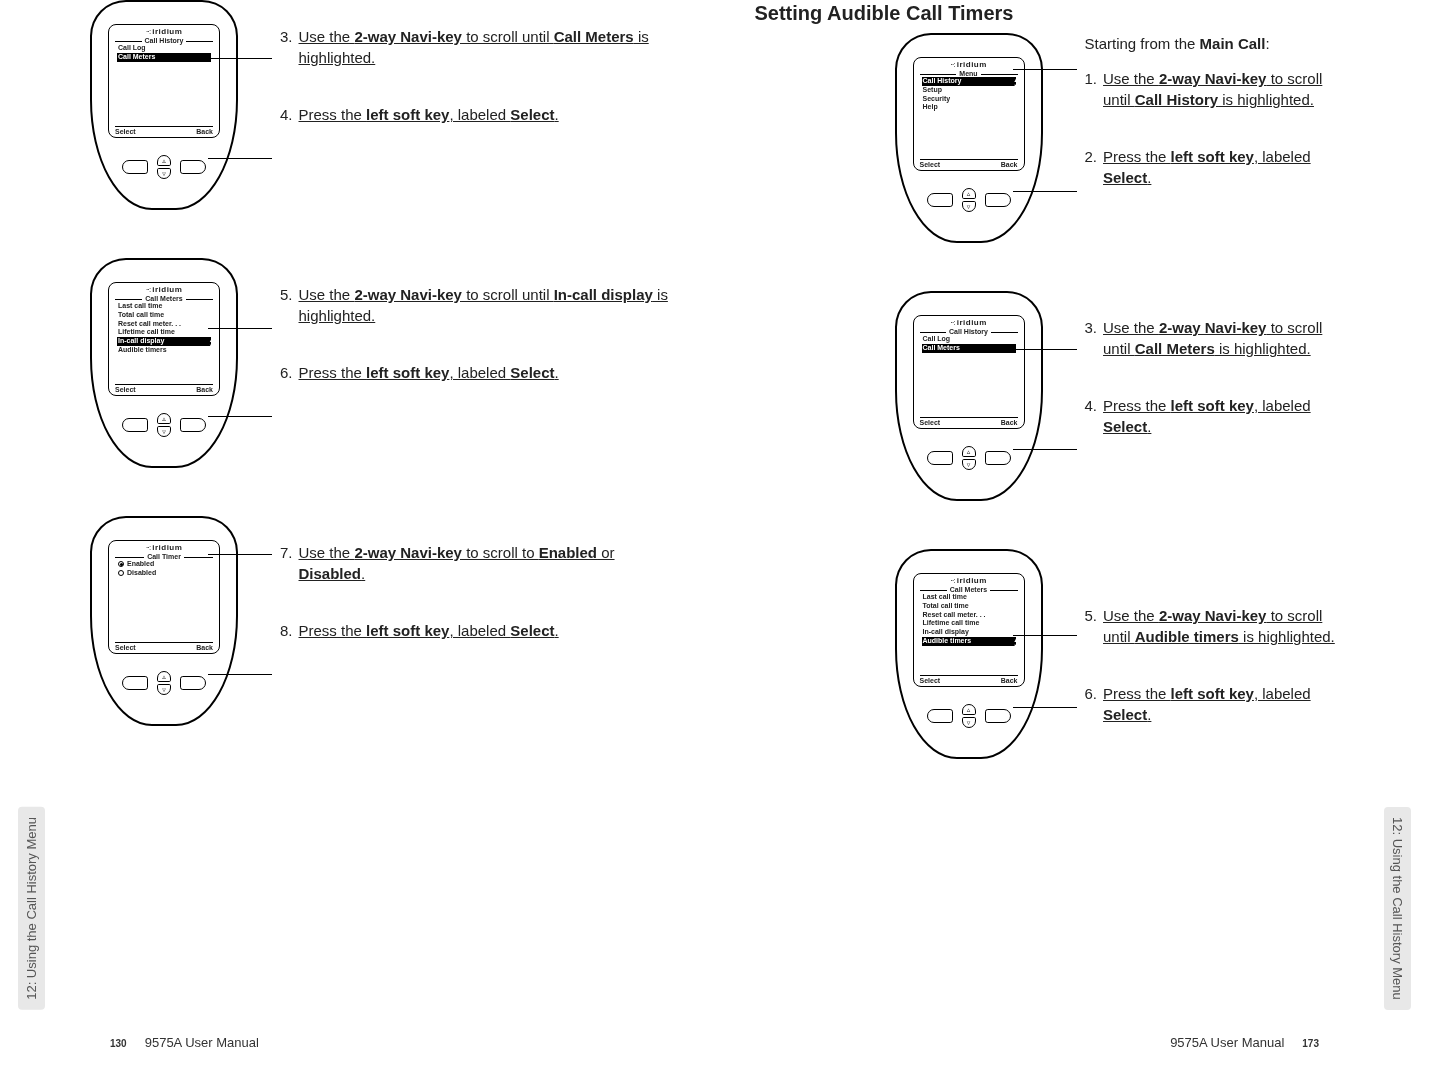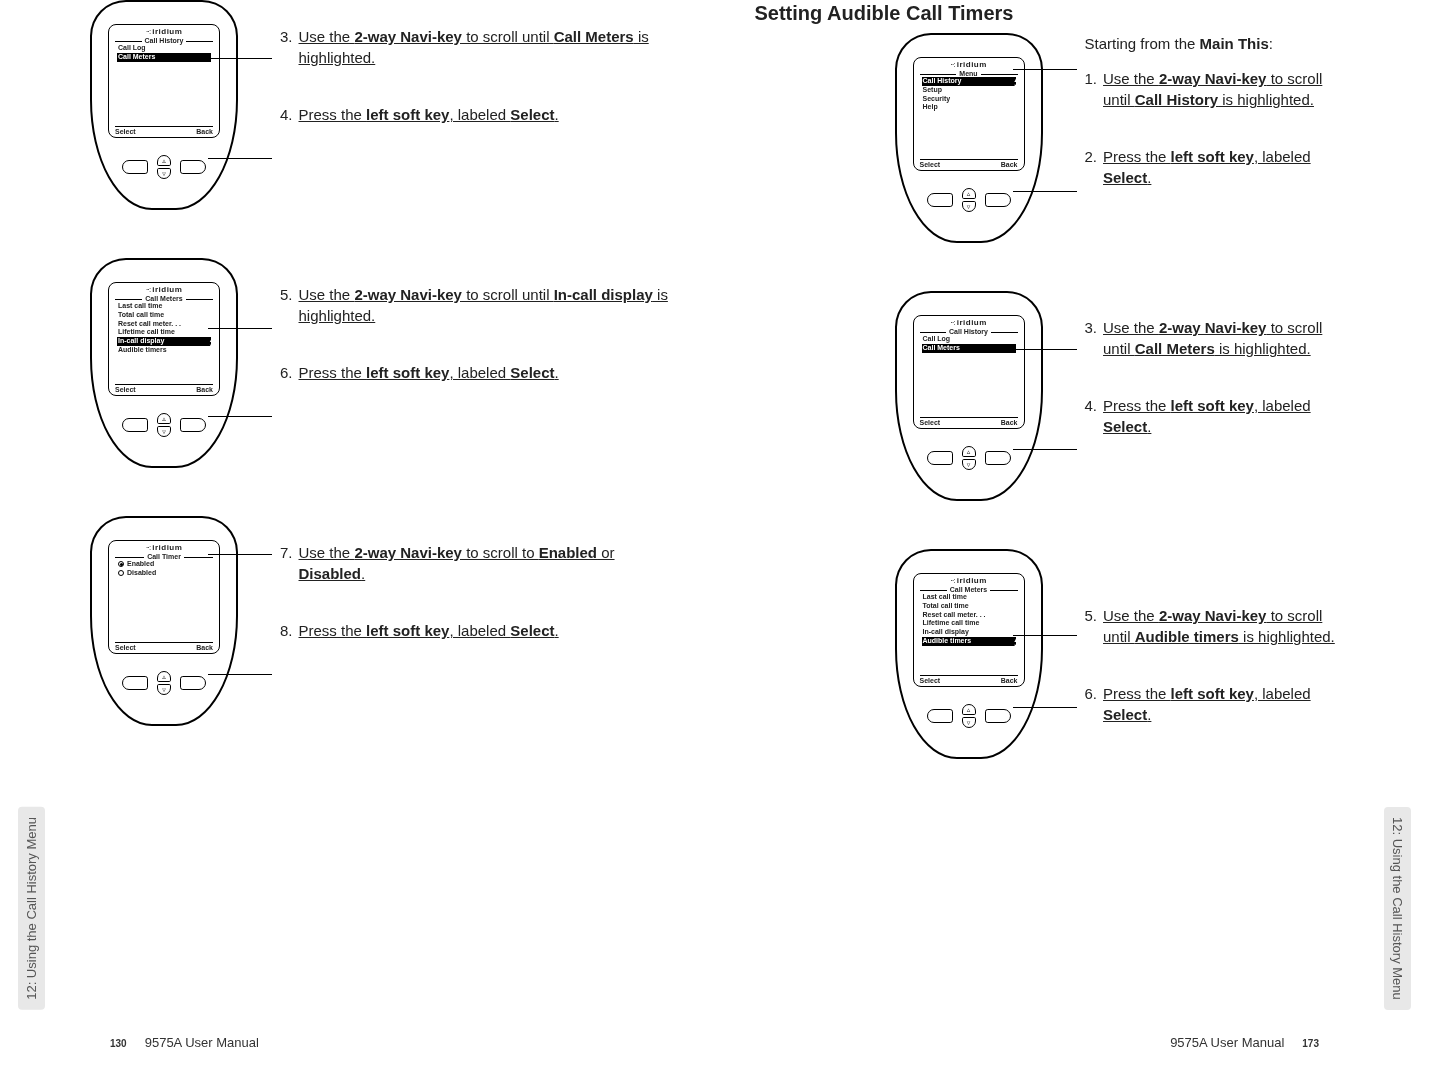--- a/index.html
+++ b/index.html
@@ -379,21 +379,21 @@
               <div class="nav-down">▿</div>
             </div>
             <div class="softbtn"></div>
           </div>
           <div class="callout" style="top:34px"></div>
           <div class="callout" style="top:156px"></div>
         </div>
       </div>
       <div class="steps-col" style="padding-top:0;">
         <div style="margin-bottom:14px;">
-          <span>Starting from the </span><b>Main This</b><span>:</span>
+          <span>Starting from the </span><b>Main Call</b><span>:</span>
         </div>
         <div class="step">
           <span class="num">1.</span>
           <span class="txt">
             <span>Use the </span><b>2-way Navi-key</b><span> to scroll until </span><b>Call History</b><span> is highlighted.</span>
           </span>
         </div>
         <div class="step">
           <span class="num">2.</span>
           <span class="txt">

